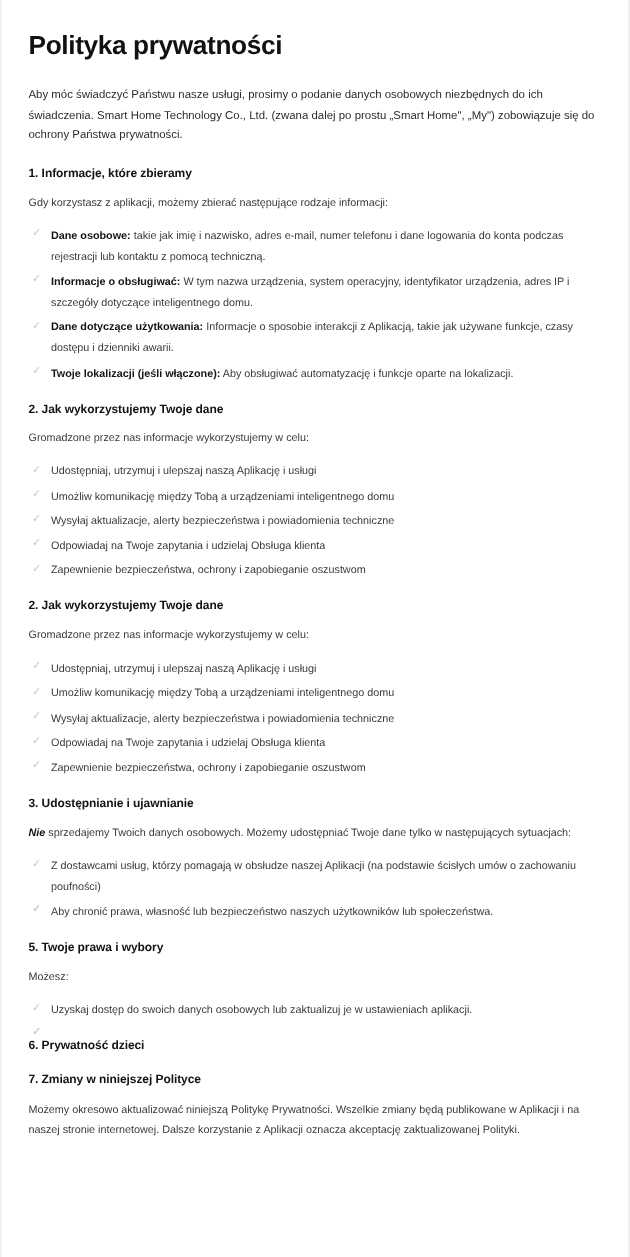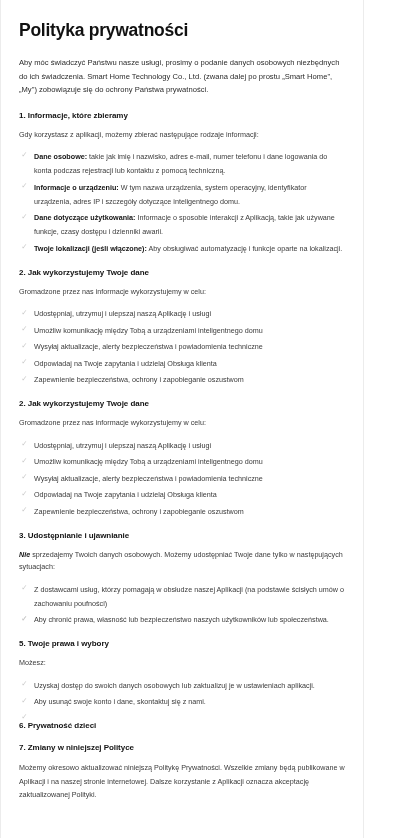--- a/index.html
+++ b/index.html
@@ -11,21 +11,21 @@
     width: 420px;
     height: 838px;
     font-family: "Liberation Sans", sans-serif;
     color: #1e1e1e;
     -webkit-font-smoothing: antialiased;
     overflow: hidden;
   }
 
   .page {
     box-sizing: border-box;
-    width: 364px;
+    width: 420px;
     height: 838px;
     padding: 20px 18px 14px 18px;
     border-left: 1px solid #ececec;
     border-right: 1px solid #ececec;
     background: #ffffff;
     overflow: hidden;
   }
 
   .doc-title {
     font-size: 17.5px;
@@ -122,21 +122,21 @@
   <div class="section">
     <h2 class="section-heading">1. Informacje, które zbieramy</h2>
     <p class="section-lead">Gdy korzystasz z aplikacji, możemy zbierać następujące rodzaje informacji:</p>
     <ul class="check-list">
       <li class="check-item">
         <span class="check-icon">✓</span>
         <span class="lead-term">Dane osobowe:</span><span> takie jak imię i nazwisko, adres e-mail, numer telefonu i dane logowania do konta podczas rejestracji lub kontaktu z pomocą techniczną.</span>
       </li>
       <li class="check-item">
         <span class="check-icon">✓</span>
-        <span class="lead-term">Informacje o urządzeniu:</span><span> W tym nazwa urządzenia, system operacyjny, identyfikator urządzenia, adres IP i szczegóły dotyczące inteligentnego domu.</span>
+        <span class="lead-term">Informacje o obsługiwać:</span><span> W tym nazwa urządzenia, system operacyjny, identyfikator urządzenia, adres IP i szczegóły dotyczące inteligentnego domu.</span>
       </li>
       <li class="check-item">
         <span class="check-icon">✓</span>
         <span class="lead-term">Dane dotyczące użytkowania:</span><span> Informacje o sposobie interakcji z Aplikacją, takie jak używane funkcje, czasy dostępu i dzienniki awarii.</span>
       </li>
       <li class="check-item">
         <span class="check-icon">✓</span>
         <span class="lead-term">Twoje lokalizacji (jeśli włączone):</span><span> Aby obsługiwać automatyzację i funkcje oparte na lokalizacji.</span>
       </li>
     </ul>
@@ -217,21 +217,20 @@
   <div class="section">
     <h2 class="section-heading">5. Twoje prawa i wybory</h2>
     <p class="section-lead">Możesz:</p>
     <ul class="check-list">
       <li class="check-item">
         <span class="check-icon">✓</span>
         <span>Uzyskaj dostęp do swoich danych osobowych lub zaktualizuj je w ustawieniach aplikacji.</span>
       </li>
       <li class="check-item">
         <span class="check-icon">✓</span>
-        <span>Aby usunąć swoje konto i dane, skontaktuj się z nami.</span>
       </li>
       <li class="check-item">
         <span class="check-icon">✓</span>
       </li>
     </ul>
   </div>
 
   <div class="section">
     <h2 class="section-heading">6. Prywatność dzieci</h2>
   </div>

